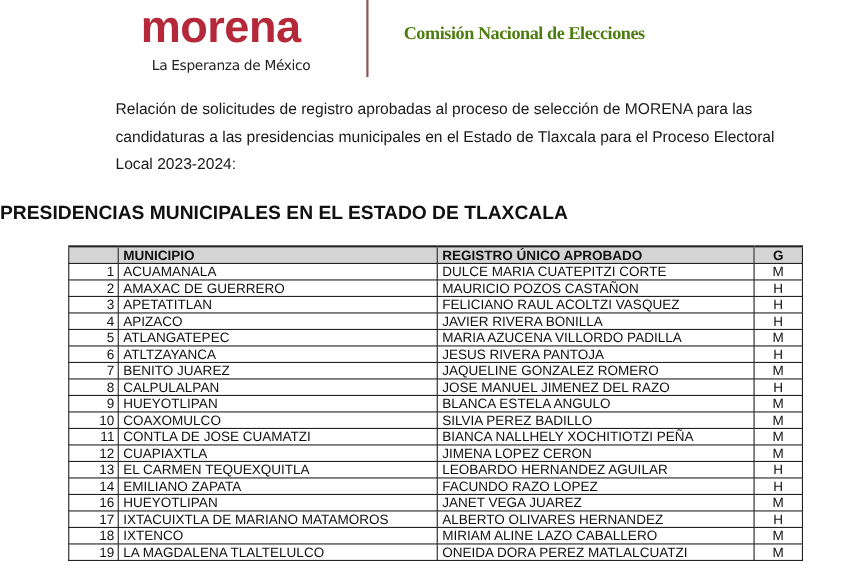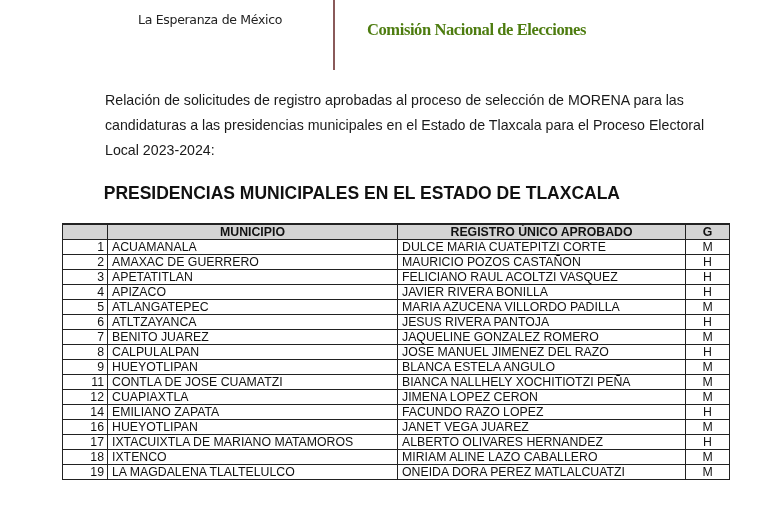--- a/index.html
+++ b/index.html
@@ -31,43 +31,44 @@
       position: absolute; left: 367px; top: 20px;
       font-family: Liberation Serif, serif;
       font-weight: bold; font-size: 16.5px; color: #4d7c0f; letter-spacing: -0.4px;
     }
     .intro {
       position: absolute; left: 105px; top: 88px; width: 600px;
       font-size: 14.2px; line-height: 25px; color: #1a1a1a;
     }
     .section-title {
       position: absolute; left: 0; width: 620px; top: 183px;
-      text-align: right; font-weight: bold; font-size: 17.5px; color: #111;
+      text-align: left; font-weight: bold; font-size: 17.5px; color: #111;
     }
     table {
       position: absolute; left: 62px; top: 223px;
       border-collapse: collapse; width: 667px;
       font-size: 12.3px; table-layout: fixed;
     }
     th, td {
       border: 1px solid #222; padding: 0 4px; height: 14px; line-height: 14px;
       white-space: nowrap; overflow: hidden;
     }
-    th { background: #d4d4d4; font-weight: bold; text-align: center; border-top: 2px solid #222; }
+    th { background: #d4d4d4; font-weight: bold; text-align: left; border-top: 2px solid #222; }
     td.num { text-align: right; padding-right: 3px; }
     td.g, th.g { text-align: center; }
     col.c-num { width: 45px; }
     col.c-mun { width: 290px; }
     col.c-reg { width: 288px; }
     col.c-g { width: 44px; }
   </style>
 </head>
 <body>
 
 <div class="logo">
+  <div class="logo-word">morena</div>
   <div class="logo-tag">La Esperanza de México</div>
 </div>
 <div class="divider"></div>
 <div class="org-title">Comisión Nacional de Elecciones</div>
 
 <div class="intro">Relación de solicitudes de registro aprobadas al proceso de selección de MORENA para las candidaturas a las presidencias municipales en el Estado de Tlaxcala para el Proceso Electoral Local 2023-2024:</div>
 
 <div class="section-title">PRESIDENCIAS MUNICIPALES EN EL ESTADO DE TLAXCALA</div>
 
 <table>
@@ -134,32 +135,44 @@
         <td class="reg">JOSE MANUEL JIMENEZ DEL RAZO</td>
         <td class="g">H</td>
       </tr>
       <tr>
         <td class="num">9</td>
         <td class="mun">HUEYOTLIPAN</td>
         <td class="reg">BLANCA ESTELA ANGULO</td>
         <td class="g">M</td>
       </tr>
       <tr>
+        <td class="num">10</td>
+        <td class="mun">COAXOMULCO</td>
+        <td class="reg">SILVIA PEREZ BADILLO</td>
+        <td class="g">M</td>
+      </tr>
+      <tr>
         <td class="num">11</td>
         <td class="mun">CONTLA DE JOSE CUAMATZI</td>
         <td class="reg">BIANCA NALLHELY XOCHITIOTZI PEÑA</td>
         <td class="g">M</td>
       </tr>
       <tr>
         <td class="num">12</td>
         <td class="mun">CUAPIAXTLA</td>
         <td class="reg">JIMENA LOPEZ CERON</td>
         <td class="g">M</td>
       </tr>
       <tr>
+        <td class="num">13</td>
+        <td class="mun">EL CARMEN TEQUEXQUITLA</td>
+        <td class="reg">LEOBARDO HERNANDEZ AGUILAR</td>
+        <td class="g">H</td>
+      </tr>
+      <tr>
         <td class="num">14</td>
         <td class="mun">EMILIANO ZAPATA</td>
         <td class="reg">FACUNDO RAZO LOPEZ</td>
         <td class="g">H</td>
       </tr>
       <tr>
         <td class="num">16</td>
         <td class="mun">HUEYOTLIPAN</td>
         <td class="reg">JANET VEGA JUAREZ</td>
         <td class="g">M</td>

